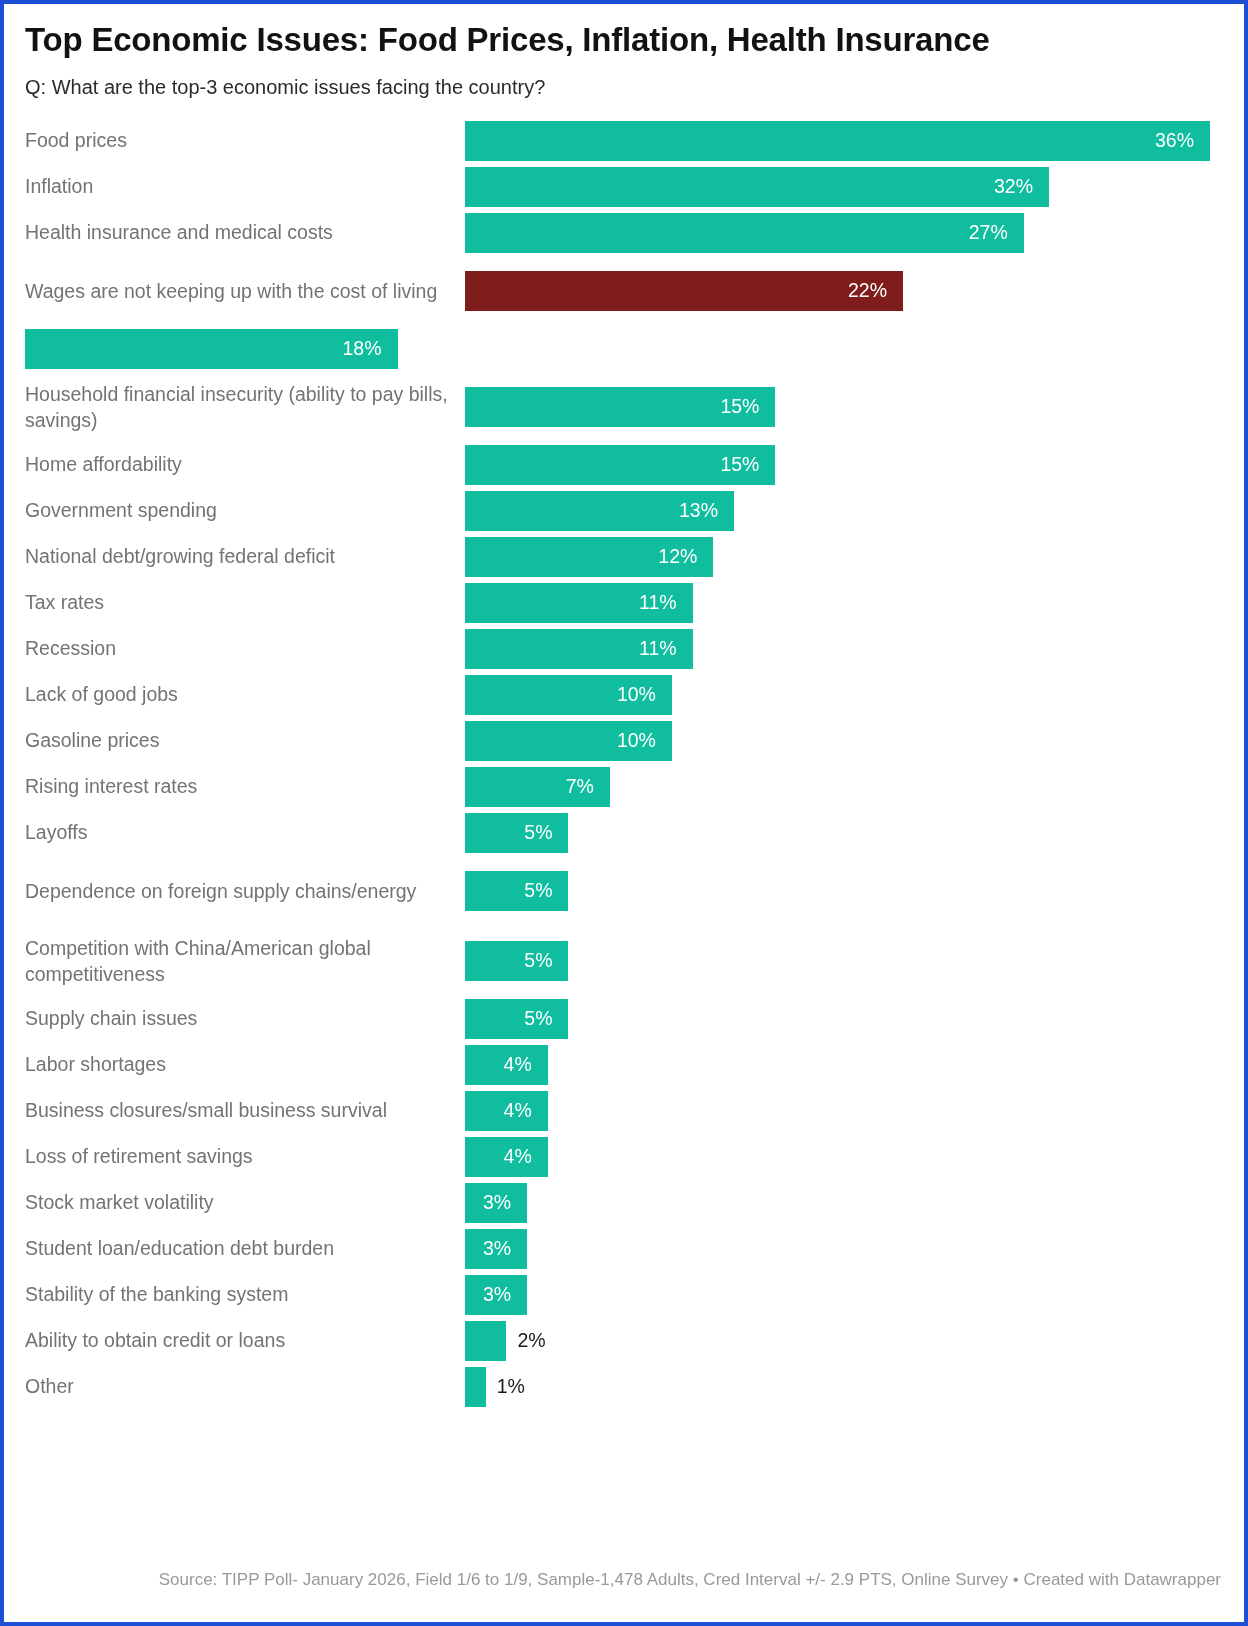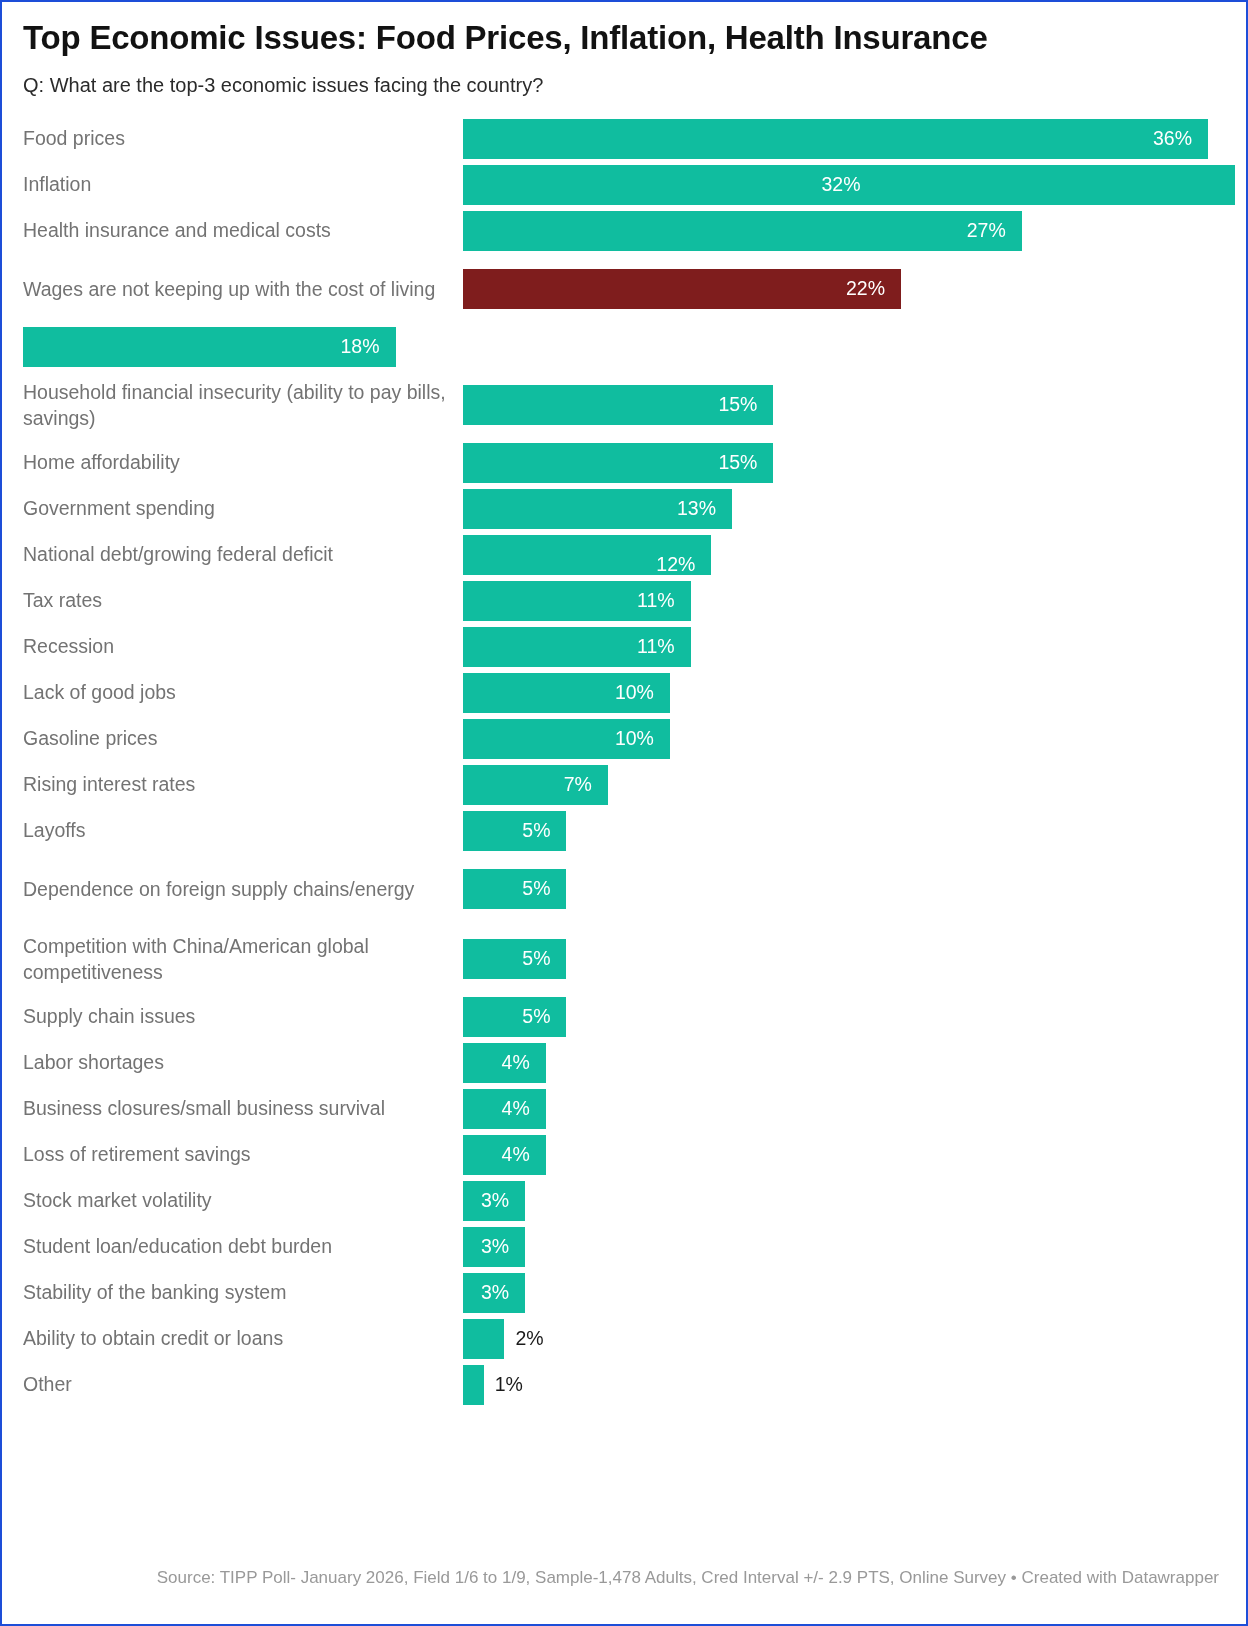--- a/index.html
+++ b/index.html
@@ -9,21 +9,21 @@
   }
   body {
     font-family: "Liberation Sans", sans-serif;
     -webkit-font-smoothing: antialiased;
   }
   #chart-frame {
     position: relative;
     width: 1248px;
     height: 1626px;
     box-sizing: border-box;
-    border: 2px solid #1d4ed8;
+    border: 4px solid #1d4ed8;
     background: #ffffff;
     overflow: hidden;
   }
   #chart-inner {
     position: absolute;
     left: 0; top: 0;
     width: 1238px;
     height: 1616px;
     padding: 0 21px;
     box-sizing: border-box;
@@ -134,21 +134,21 @@
           <div class="bar-label">Food prices</div>
           <div class="bar-track">
             <div class="bar" style="width: 745px; background: rgb(16, 189, 159);">
               <span class="bar-value">36%</span>
             </div>
           </div>
         </div>
         <div class="bar-row row-h1">
           <div class="bar-label">Inflation</div>
           <div class="bar-track">
-            <div class="bar" style="width: 772px; background: rgb(16, 189, 159); justify-content: center;">
+            <div class="bar" style="width: 584px; background: rgb(16, 189, 159);">
               <span class="bar-value">32%</span>
             </div>
           </div>
         </div>
         <div class="bar-row row-h1">
           <div class="bar-label">Health insurance and medical costs</div>
           <div class="bar-track">
             <div class="bar" style="width: 558.75px; background: rgb(16, 189, 159);">
               <span class="bar-value">27%</span>
             </div>
@@ -189,21 +189,21 @@
           <div class="bar-label">Government spending</div>
           <div class="bar-track">
             <div class="bar" style="width: 269.028px; background: rgb(16, 189, 159);">
               <span class="bar-value">13%</span>
             </div>
           </div>
         </div>
         <div class="bar-row row-h1">
           <div class="bar-label">National debt/growing federal deficit</div>
           <div class="bar-track">
-            <div class="bar" style="width: 248.333px; background: rgb(16, 189, 159); align-items: flex-end;">
+            <div class="bar" style="width: 248.333px; background: rgb(16, 189, 159);">
               <span class="bar-value">12%</span>
             </div>
           </div>
         </div>
         <div class="bar-row row-h1">
           <div class="bar-label">Tax rates</div>
           <div class="bar-track">
             <div class="bar" style="width: 227.639px; background: rgb(16, 189, 159);">
               <span class="bar-value">11%</span>
             </div>

